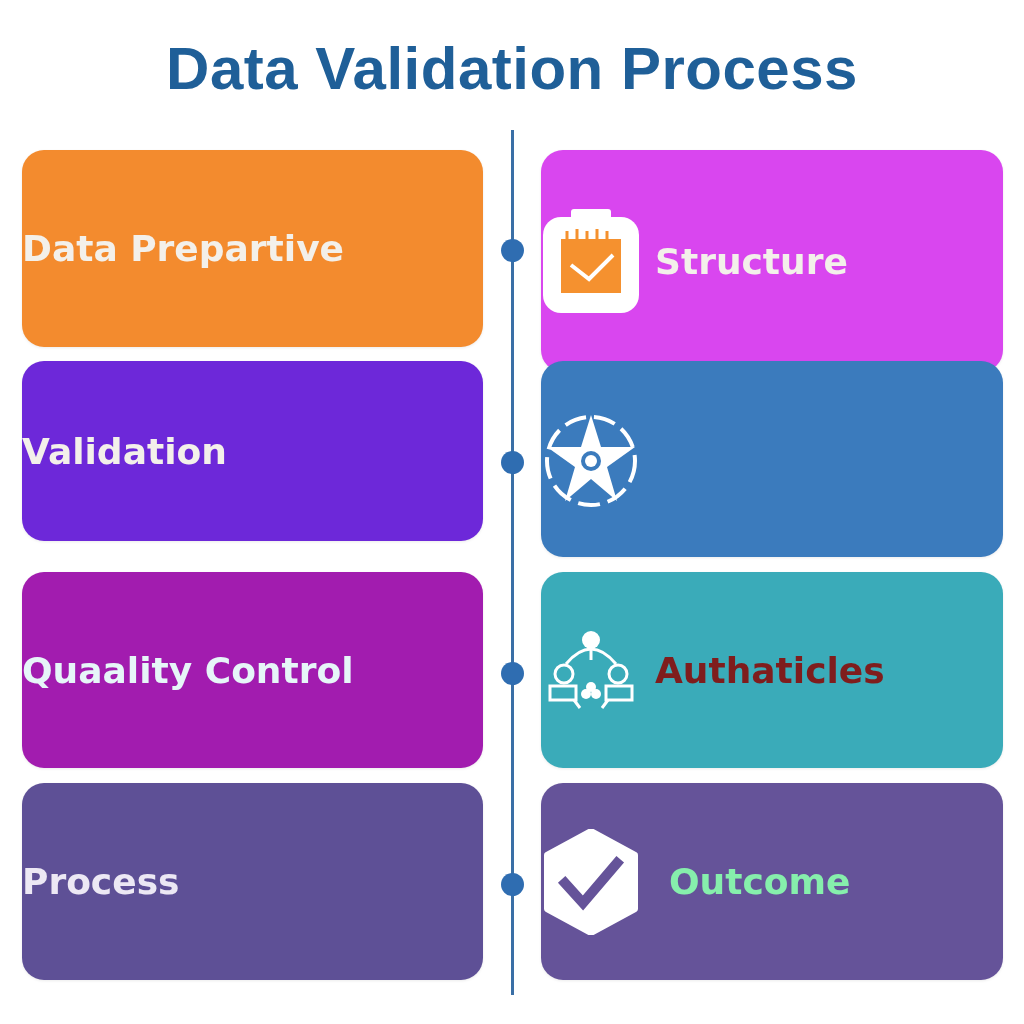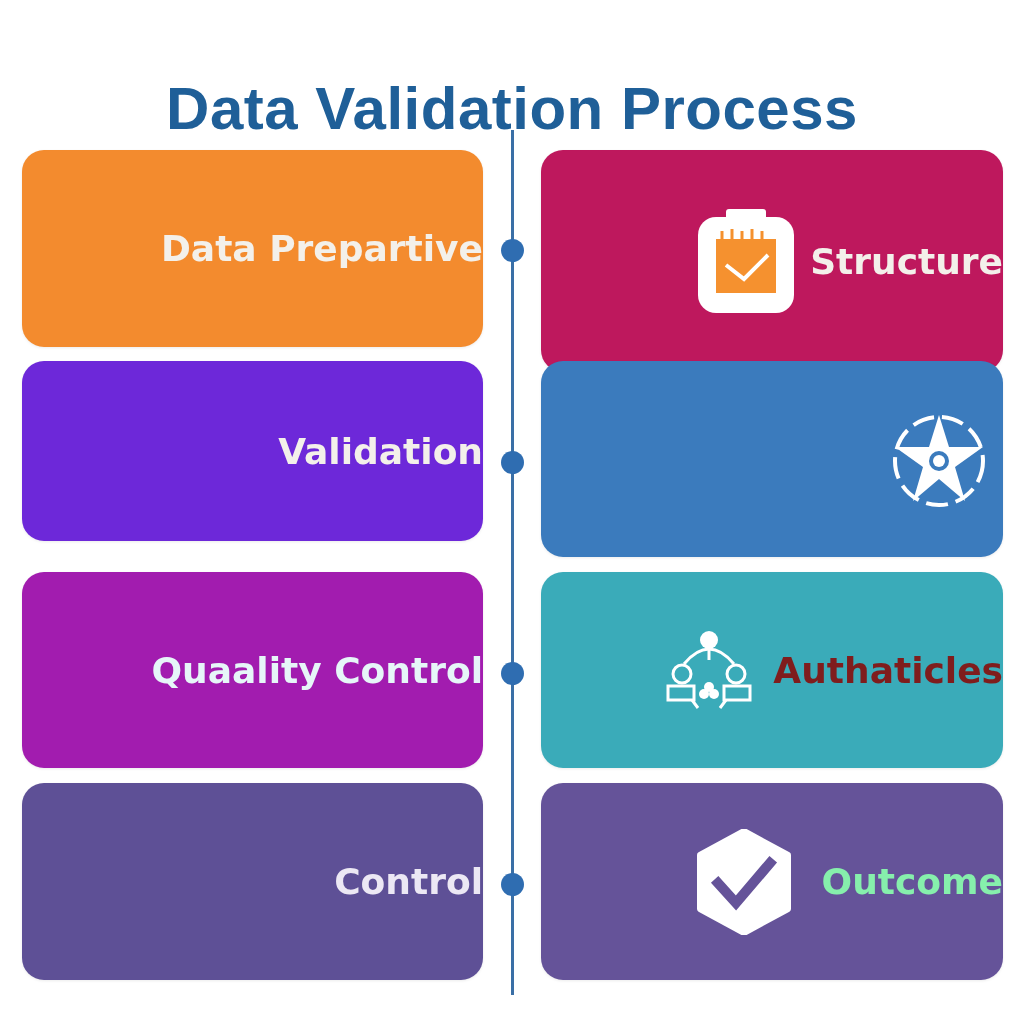--- a/index.html
+++ b/index.html
@@ -4,33 +4,33 @@
   <style>
     html, body { margin: 0; padding: 0; }
     body {
       width: 1024px; height: 1024px; background: #ffffff;
       position: relative; overflow: hidden;
       font-family: "DejaVu Sans", "Liberation Sans", sans-serif;
     }
     .title {
       position: absolute; left: 0; top: 34px; width: 1024px;
       text-align: center; font-family: "Liberation Sans", sans-serif;
-      font-weight: bold; font-size: 60px; color: #1f5f98; letter-spacing: 0.5px; margin-top: 40px;
+      font-weight: bold; font-size: 60px; color: #1f5f98; letter-spacing: 0.5px;
     }
     .spine {
       position: absolute; left: 511px; top: 130px; width: 3px; height: 865px;
       background: #3a6fa6;
     }
     .dot {
       position: absolute; left: 501px; width: 23px; height: 23px;
       border-radius: 50%; background: #2f6db1;
     }
     .card {
       position: absolute; border-radius: 22px;
-      display: flex; align-items: center; justify-content: flex-end;
+      display: flex; align-items: center; justify-content: flex-start;
       color: #f3f0ea; font-weight: bold; font-size: 36px;
       box-shadow: 0 1px 3px rgba(0,0,0,0.08);
     }
     .card.left { left: 22px; width: 461px; }
     .card.right { left: 541px; width: 462px; }
     .icon-box { width: 100px; height: 100px; margin-right: 14px; display: flex; align-items: center; justify-content: center; flex: none; }
     .label { white-space: nowrap; }
   </style>
 </head>
 <body>
@@ -39,21 +39,21 @@
 
 <div class="spine"></div>
 <div class="dot" style="top:239px"></div>
 <div class="dot" style="top:451px"></div>
 <div class="dot" style="top:662px"></div>
 <div class="dot" style="top:873px"></div>
 
 <div class="card left" style="top:150px;height:197px;background:#f38b2e">
   <span class="label">Data Prepartive</span>
 </div>
-<div class="card right" style="top:150px;height:222px;background:#be185d">
+<div class="card right" style="top:150px;height:222px;background:#d946ef">
   <span class="icon-box">
     <svg width="100" height="104" viewBox="0 0 100 104">
       <rect x="30" y="0" width="40" height="14" rx="3" fill="#fff"></rect>
       <rect x="2" y="8" width="96" height="96" rx="18" fill="#fff"></rect>
       <rect x="20" y="30" width="60" height="54" fill="#f5912f"></rect>
       <path d="M26 30 v-8 M36 30 v-10 M46 30 v-8 M56 30 v-10 M66 30 v-8" stroke="#f5912f" stroke-width="3"></path>
       <path d="M30 56 L48 70 L72 46" stroke="#fff" stroke-width="4" fill="none"></path>
     </svg>
   </span>
   <span class="label">Structure</span>
@@ -89,21 +89,21 @@
       <circle cx="40" cy="64" r="5" fill="#fff"></circle>
         <circle cx="50" cy="64" r="5" fill="#fff"></circle>
         <circle cx="45" cy="57" r="5" fill="#fff"></circle>
       <path d="M28 70 L34 78 M62 70 L56 78" stroke="#fff" stroke-width="3"></path>
     </svg>
   </span>
   <span class="label" style="color:#7f1d1d">Authaticles</span>
 </div>
 
 <div class="card left" style="top:783px;height:197px;background:#5e5096">
-  <span class="label" style="color:#ece8f4">Control</span>
+  <span class="label" style="color:#ece8f4">Process</span>
 </div>
 <div class="card right" style="top:783px;height:197px;background:#655399">
   <span class="icon-box" style="margin-right:28px">
     <svg width="100" height="106" viewBox="0 0 100 106">
       <path d="M50 2 L94 26 L94 80 L50 104 L6 80 L6 26 Z" fill="#fff" stroke="#fff" stroke-width="6" stroke-linejoin="round"></path>
       <path d="M24 54 L42 74 L76 34" stroke="#655399" stroke-width="10" fill="none" stroke-linecap="square"></path>
     </svg>
   </span>
   <span class="label" style="color:#86efac">Outcome</span>
 </div>

